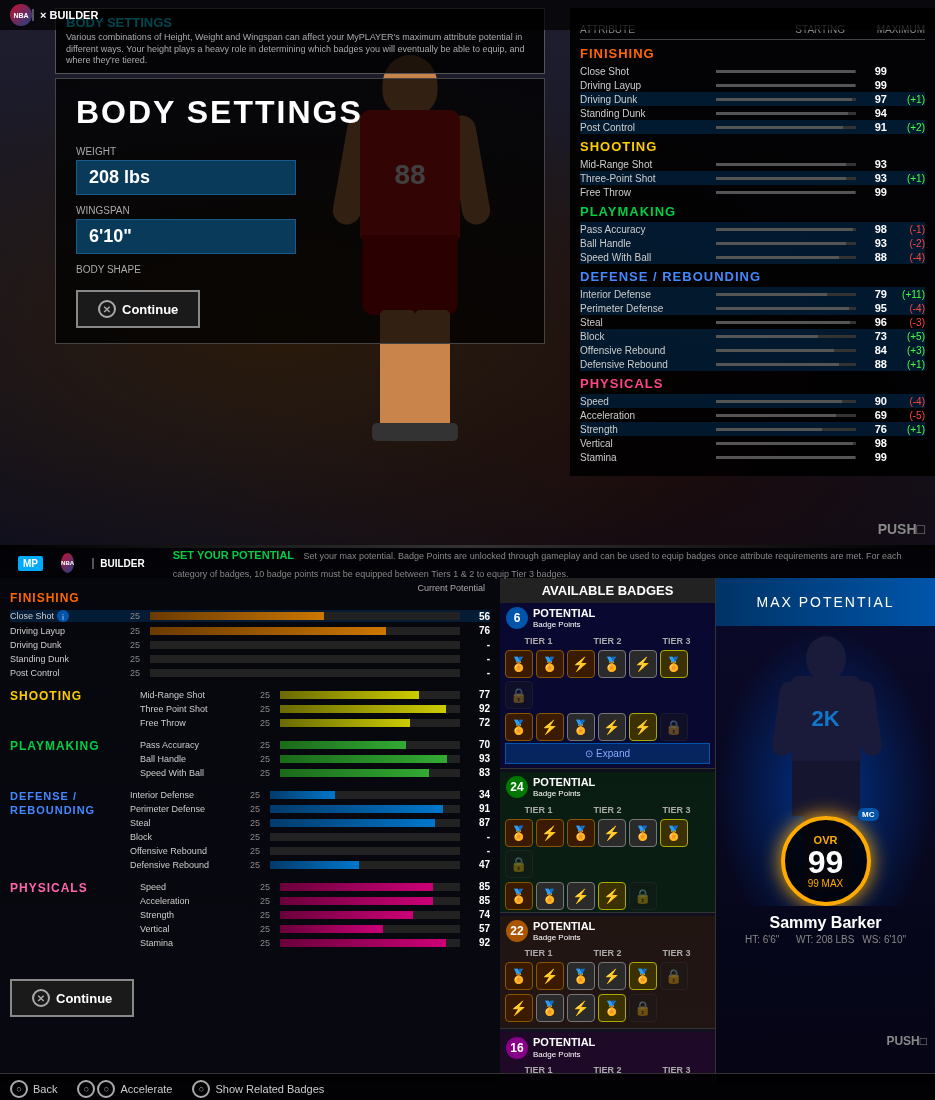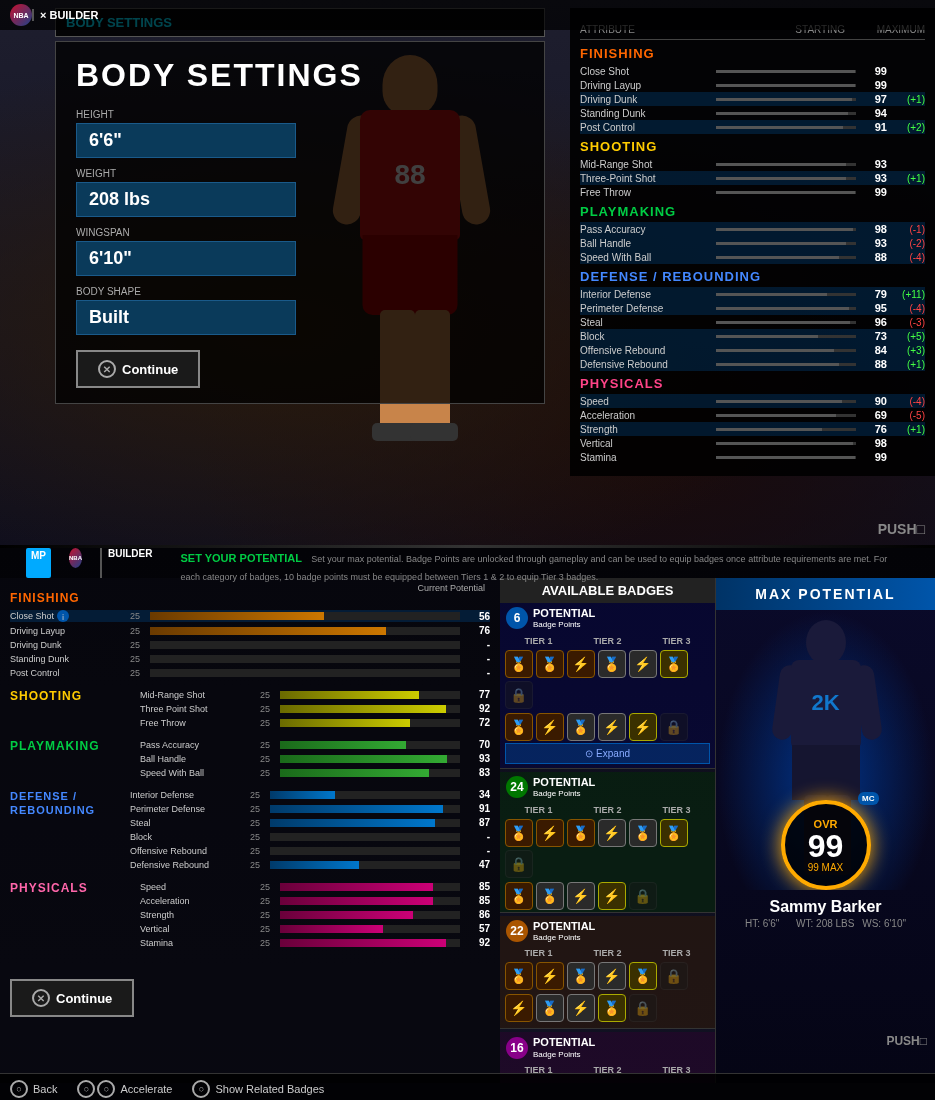--- a/index.html
+++ b/index.html
@@ -315,21 +315,22 @@
       overflow: hidden;
     }
 
     
     .bottom-header {
       position: absolute;
       top: 0; left: 0; right: 0;
       height: 30px;
       background: rgba(0,0,0,0.7);
       display: flex;
-      padding: 0 26px;
+      align-items: center;
+      padding: 0 18px;
       gap: 18px;
       z-index: 10;
     }
     .mp-badge {
       background: #00aaff;
       color: white;
       font-size: 10px;
       font-weight: bold;
       padding: 2px 5px;
       border-radius: 2px;
@@ -493,24 +494,24 @@
       height: 505px;
       background: linear-gradient(180deg, #0a0a2a 0%, #050515 100%);
       border-left: 1px solid #333;
       overflow: hidden;
     }
 
     .max-potential-title {
       background: linear-gradient(90deg, #003366, #0055aa);
       color: white;
       font-size: 14px;
-      font-weight: bold;
+      font-weight: normal;
       text-transform: uppercase;
       text-align: center;
-      padding: 8px;
+      padding: 16px;
       letter-spacing: 2px;
     }
 
     .max-player-area {
       position: relative;
       height: 280px;
       display: flex; align-items: center; justify-content: center;
       overflow: hidden;
       text-align: right;
     }
@@ -687,42 +688,38 @@
   <div class="header-bar">
     <div class="logo-area">
       <div class="nba-logo">NBA</div>
       <div class="builder-logo">× BUILDER</div>
     </div>
   </div>
 
   <div class="body-settings-panel">
     <div class="bs-header">
       <div class="bs-title">BODY SETTINGS</div>
+      <div class="bs-desc">Various combinations of Height, Weight and Wingspan can affect your MyPLAYER's maximum attribute potential in different ways. Your height plays a heavy role in determining which badges you will eventually be able to equip, and where they're tiered.</div>
     </div>
     <div class="body-settings-box">
       <div class="bs-main-title">BODY SETTINGS</div>
 
-      <div class="field-group">
-        <div class="field-label">HEIGHT</div>
-        <div class="field-value">6'6"</div>
-      </div>
 
       <div class="field-group">
         <div class="field-label">WEIGHT</div>
         <div class="field-value">208 lbs</div>
       </div>
 
       <div class="field-group">
         <div class="field-label">WINGSPAN</div>
         <div class="field-value">6'10"</div>
       </div>
 
       <div class="field-group">
         <div class="field-label">BODY SHAPE</div>
-        <div class="field-value">Built</div>
       </div>
 
       <button class="continue-btn">
         <div class="x-icon">✕</div>
         <span>Continue</span>
       </button>
     </div>
   </div>
 
   <div class="player-figure">
@@ -1157,21 +1154,21 @@
                 <div class="skill-bar-inner pink" style="width:85%"></div>
               </div>
               <span class="skill-value-end">85</span>
             </div>
             <div class="badge-skill-row">
               <span class="skill-name-col">Strength</span>
               <span class="skill-base">25</span>
               <div class="skill-bar-wrapper">
                 <div class="skill-bar-inner pink" style="width:74%"></div>
               </div>
-              <span class="skill-value-end">86</span>
+              <span class="skill-value-end">74</span>
             </div>
             <div class="badge-skill-row">
               <span class="skill-name-col">Vertical</span>
               <span class="skill-base">25</span>
               <div class="skill-bar-wrapper">
                 <div class="skill-bar-inner pink" style="width:57%"></div>
               </div>
               <span class="skill-value-end">57</span>
             </div>
             <div class="badge-skill-row">

